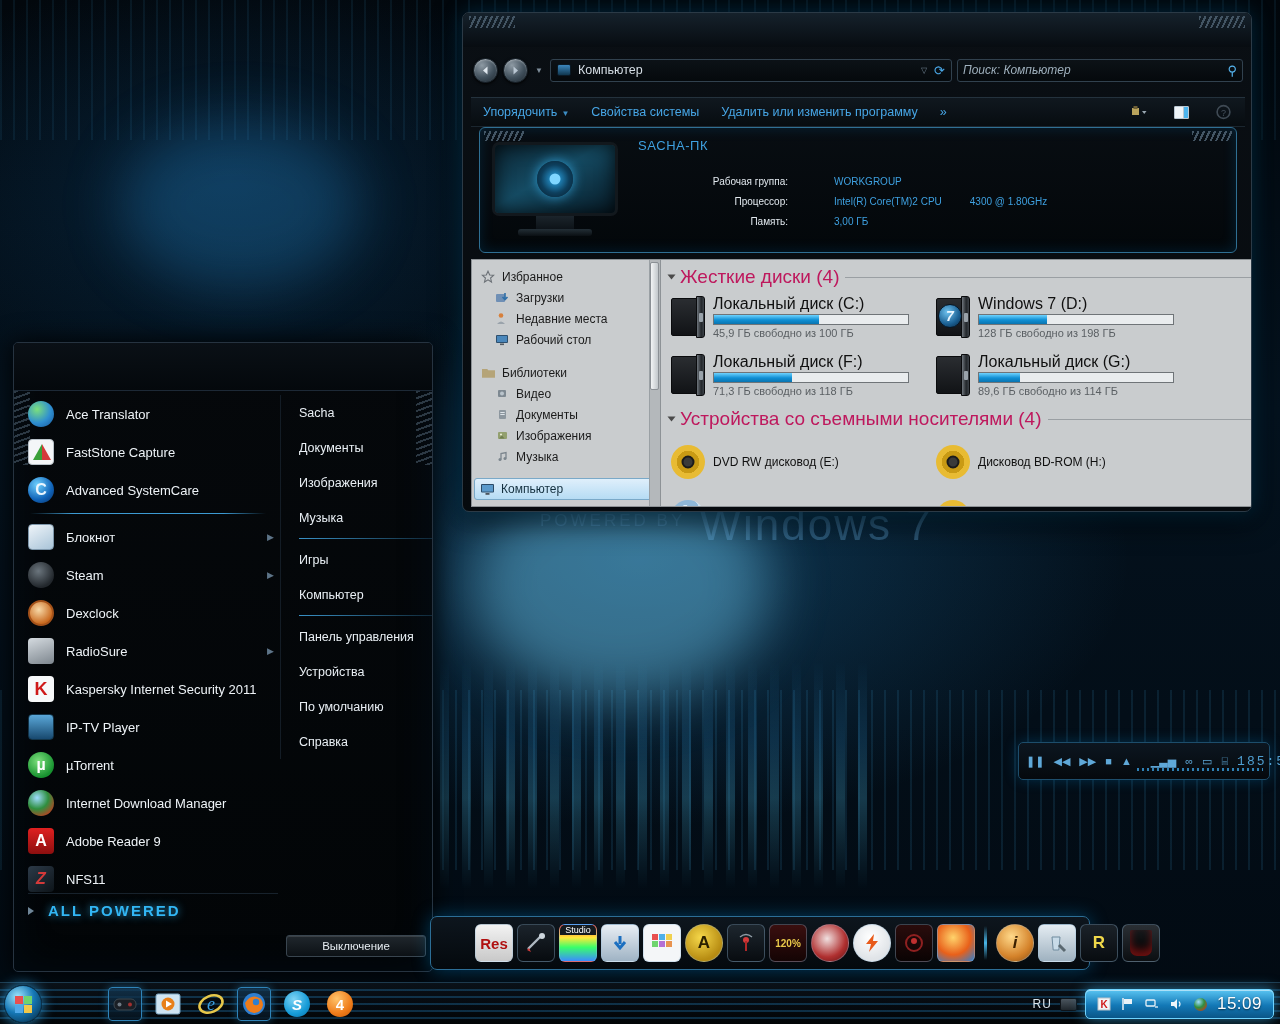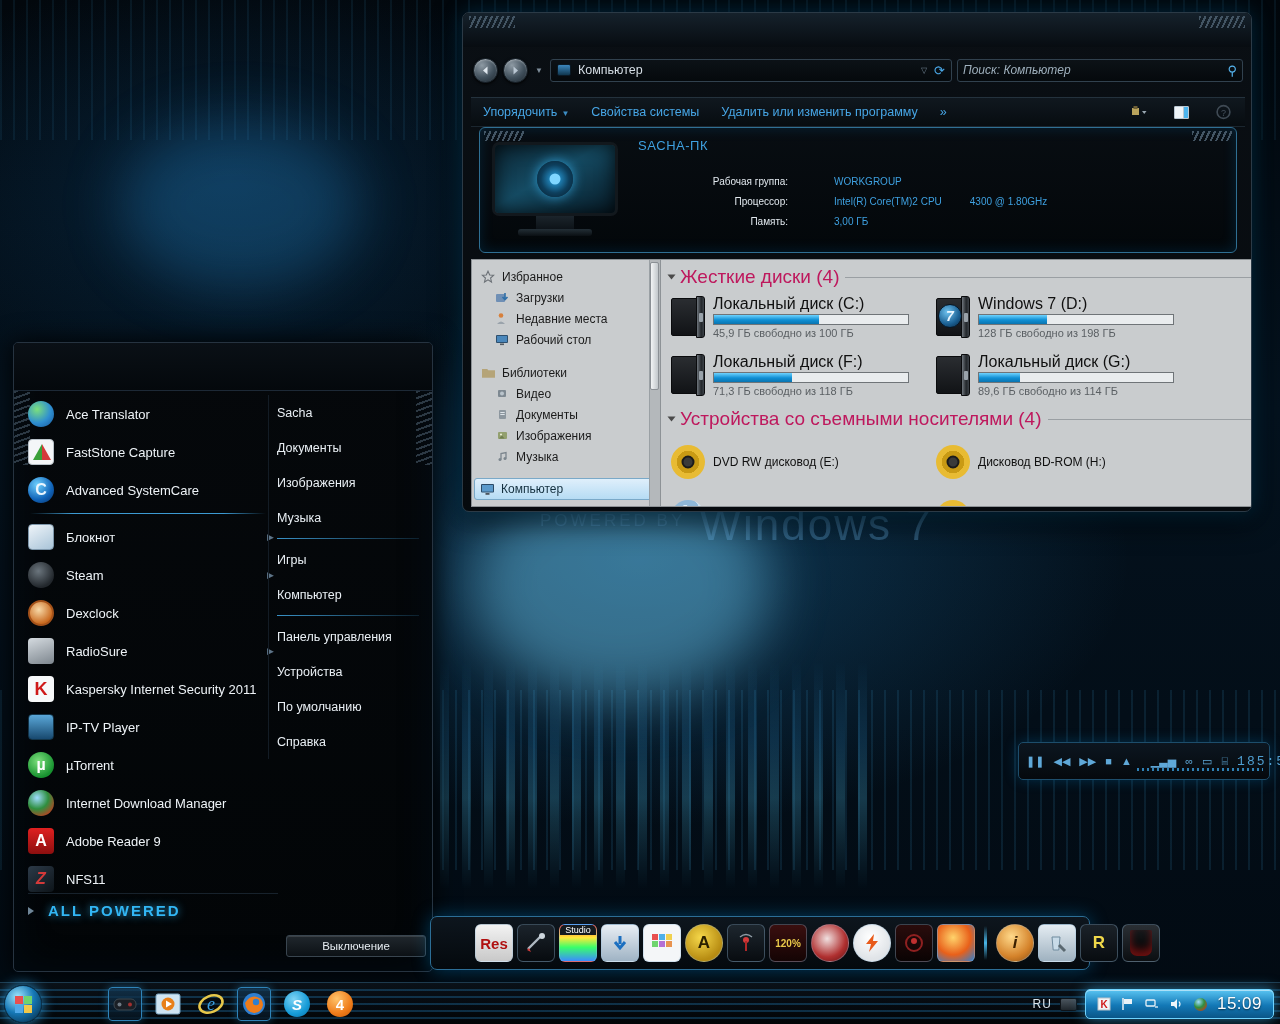--- a/index.html
+++ b/index.html
@@ -151,21 +151,21 @@
     background:linear-gradient(180deg,#0a1016,#04080c);border-bottom:1px solid #1d2936;}
   .sm-hatch{position:absolute;width:16px;height:74px;top:48px;opacity:.55;
     background:repeating-linear-gradient(160deg,#4d6070 0 2px,transparent 2px 6px);}
   #sm-left{position:absolute;left:14px;top:52px;width:250px;}
   .prog{display:flex;align-items:center;height:38px;gap:12px;cursor:pointer;}
   .prog-ico{width:26px;height:26px;flex:0 0 auto;border-radius:4px;position:relative;overflow:hidden;}
   .prog-name{color:#eef3f7;font-size:13px;flex:1;}
   .prog-arrow{color:#5d7488;font-size:9px;padding-right:4px;}
   .sm-div{width:236px;height:1px;margin:4px 0 4px 2px;
     background:linear-gradient(90deg,rgba(40,150,220,0),rgba(70,180,245,.85) 18%,rgba(70,180,245,.85) 82%,rgba(40,150,220,0));}
-  #sm-right{position:absolute;left:254px;top:52px;width:148px;border-left:1px solid #131c25;padding-left:8px;}
+  #sm-right{position:absolute;left:266px;top:52px;width:148px;border-left:1px solid #131c25;padding-left:18px;}
   .rlink{height:35px;display:flex;align-items:center;color:#e9eff4;font-size:12.5px;cursor:pointer;}
   .sm-rdiv{width:142px;height:1px;margin:3px 0;
     background:linear-gradient(90deg,rgba(70,180,245,.8),rgba(70,180,245,.15));}
   #allprograms{position:absolute;left:14px;bottom:48px;width:250px;height:30px;
     display:flex;align-items:center;gap:14px;cursor:pointer;border-top:1px solid #17222c;padding-top:4px;}
   .ap-tri{width:0;height:0;border-left:6px solid #6f8698;border-top:4px solid transparent;border-bottom:4px solid transparent;}
   .ap-text{color:#32b6f4;font-size:15px;letter-spacing:2px;font-weight:bold;
     text-shadow:0 0 8px rgba(50,182,244,.8);font-family:"Liberation Sans",sans-serif;}
   #shutdown{position:absolute;left:272px;bottom:14px;width:140px;height:22px;
     background:linear-gradient(180deg,#20272d,#0c1115);border:1px solid #39454f;border-radius:3px;

